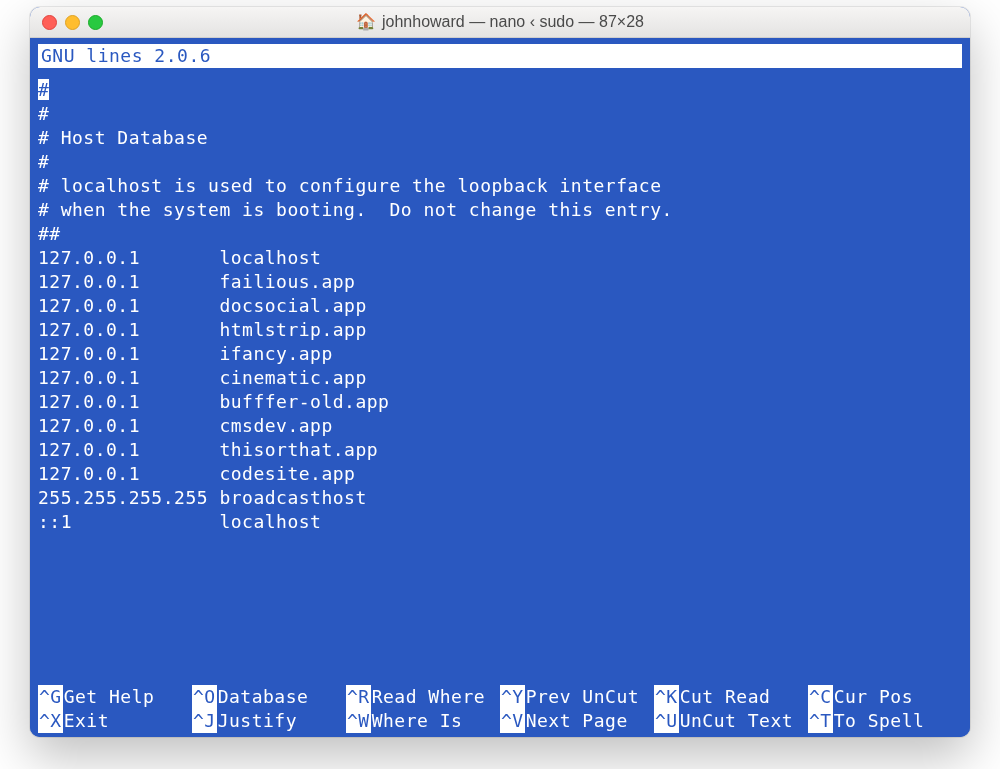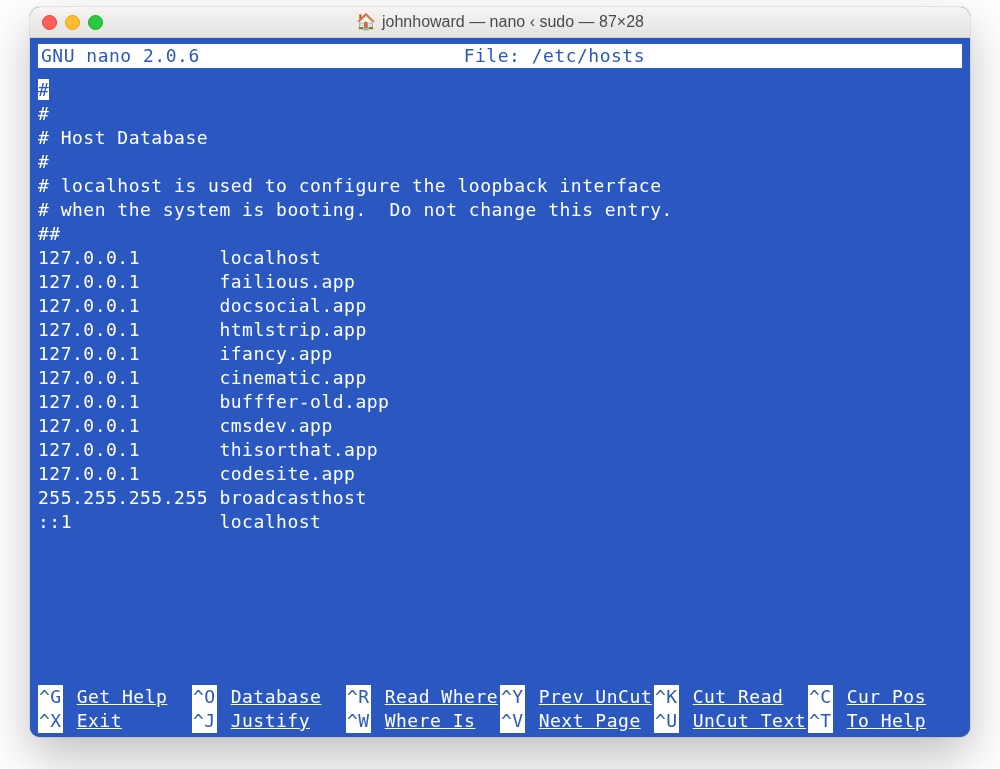--- a/index.html
+++ b/index.html
@@ -117,22 +117,21 @@
   }
   .sc .key {
     background: #ffffff;
     color: #2a58c0;
     padding: 0 1px;
     display: inline-block;
     min-width: 22px;
     text-align: center;
   }
   .sc .lbl {
-    margin-left: 14px;
-    text-decoration: underline;
+    margin-left: 1px;
   }
 </style>
 </head>
 <body>
 
 <div class="window">
 
   <div class="titlebar">
     <div class="traffic">
       <div class="dot red"></div>
@@ -141,22 +140,21 @@
     </div>
     <div class="titletext">
       <span class="home-icon">🏠</span>
       <span>johnhoward — nano ‹ sudo — 87×28</span>
     </div>
   </div>
 
   <div class="term">
 
     <div class="headerbar">
-      <span class="left">GNU nano 2.0.6</span>
-      <span class="center">File: /etc/hosts</span>
+      <span class="left">GNU lines 2.0.6</span>
     </div>
 
     <div class="content" id="content"><div><span class="cursor-cell">#</span></div><div>#</div><div># Host Database</div><div>#</div><div># localhost is used to configure the loopback interface</div><div># when the system is booting.  Do not change this entry.</div><div>##</div><div>127.0.0.1       localhost</div><div>127.0.0.1       failious.app</div><div>127.0.0.1       docsocial.app</div><div>127.0.0.1       htmlstrip.app</div><div>127.0.0.1       ifancy.app</div><div>127.0.0.1       cinematic.app</div><div>127.0.0.1       bufffer-old.app</div><div>127.0.0.1       cmsdev.app</div><div>127.0.0.1       thisorthat.app</div><div>127.0.0.1       codesite.app</div><div>255.255.255.255 broadcasthost</div><div>::1             localhost</div></div>
 
 
     <div class="shortcuts" id="shortcuts">
         <div class="sc">
           <span class="key">^G</span>
           <span class="lbl">Get Help</span>
         </div>
@@ -195,18 +193,18 @@
         <div class="sc">
           <span class="key">^V</span>
           <span class="lbl">Next Page</span>
         </div>
         <div class="sc">
           <span class="key">^U</span>
           <span class="lbl">UnCut Text</span>
         </div>
         <div class="sc">
           <span class="key">^T</span>
-          <span class="lbl">To Help</span>
+          <span class="lbl">To Spell</span>
         </div>
       </div>
 
   </div>
 </div>
 
 </body></html>

